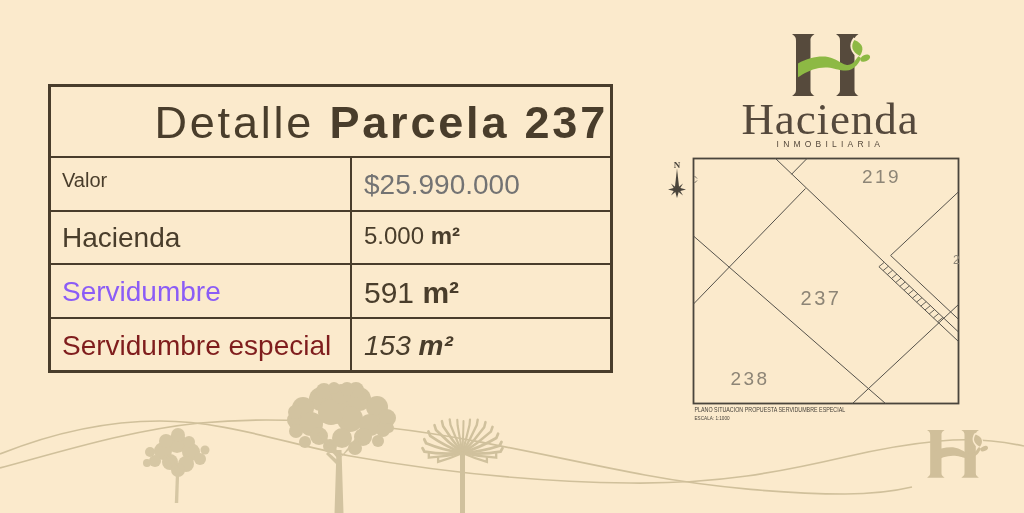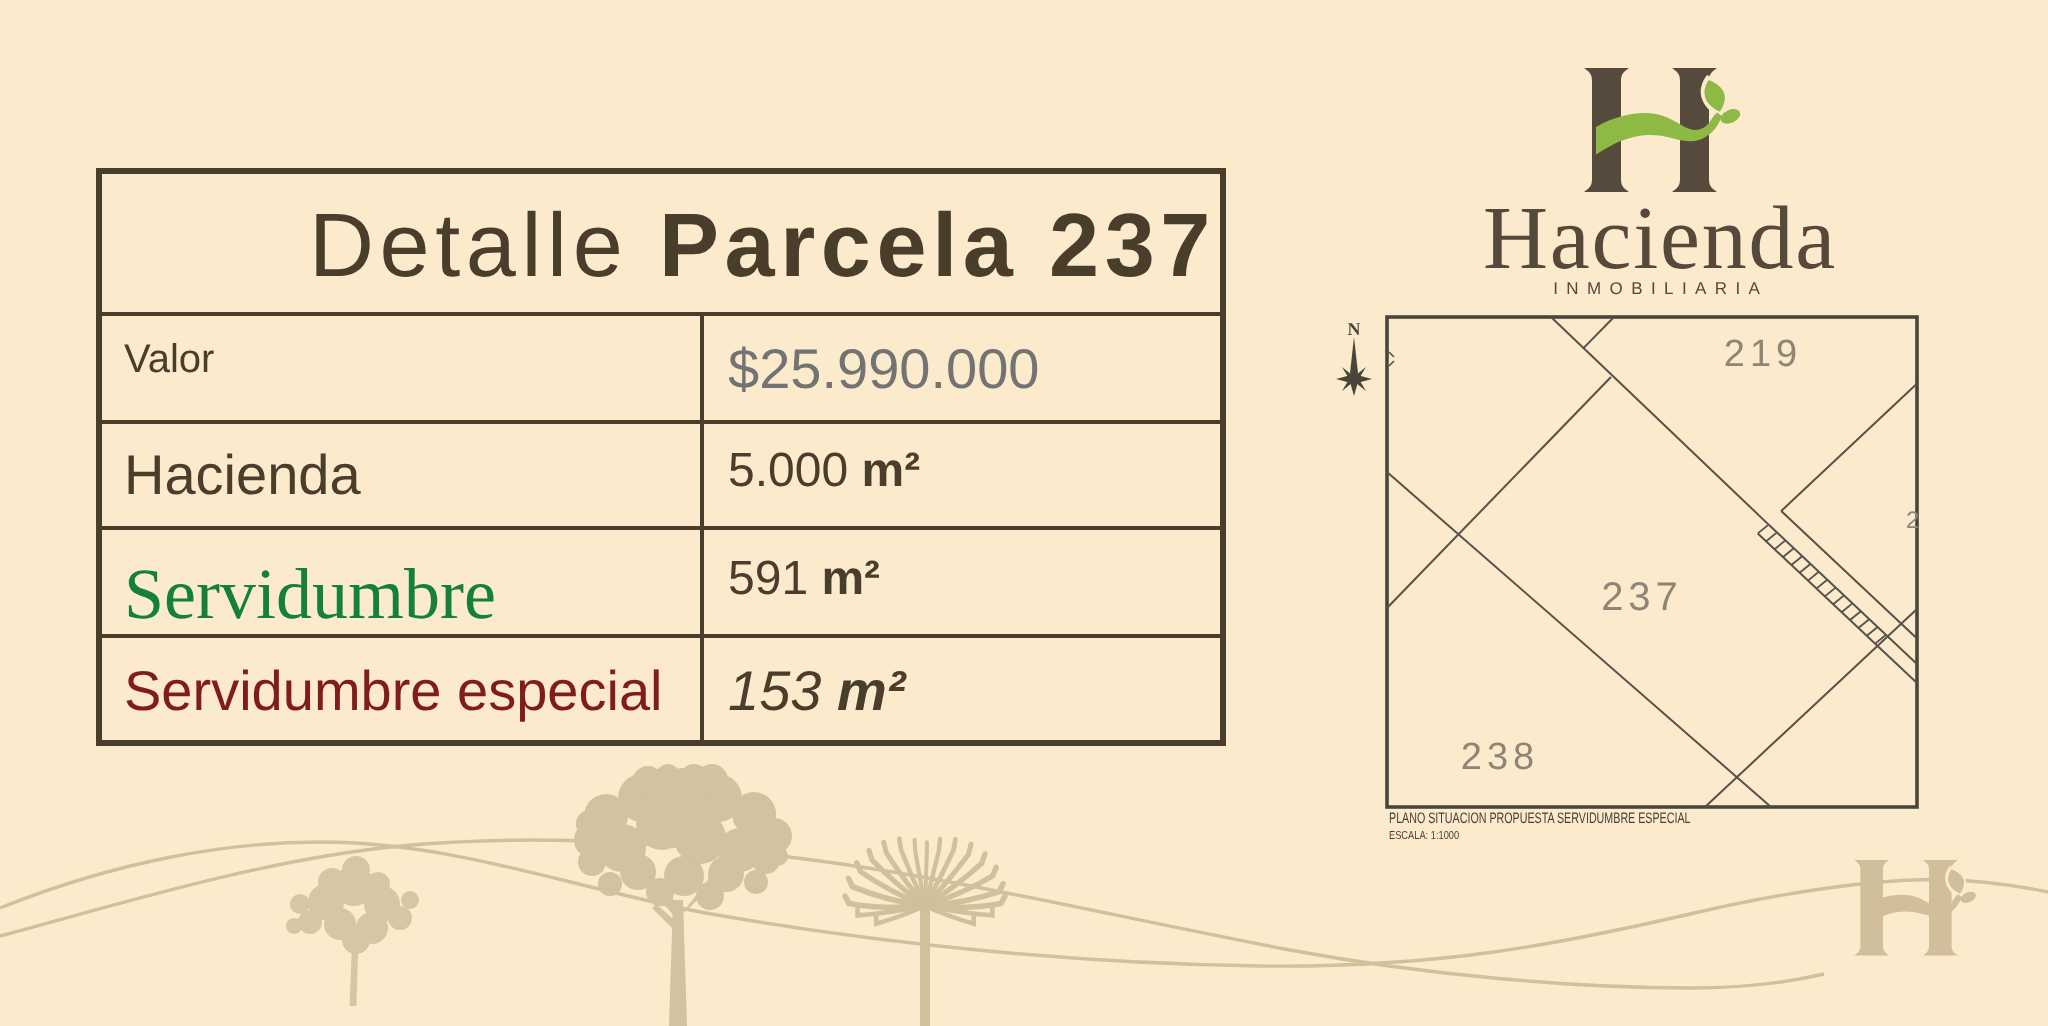--- a/index.html
+++ b/index.html
@@ -201,19 +201,19 @@
 <div class="abs" style="left:48px;top:97px;width:560px;text-align:right;font-size:45px;letter-spacing:2.8px;color:#493D2B;">Detalle <b>Parcela 237</b></div>
 
 <div class="abs" style="left:62px;top:169px;font-size:20px;color:#493D2B;">Valor</div>
 
 <div class="abs" style="left:364px;top:169px;font-size:28px;color:#737373;">$25.990.000</div>
 
 <div class="abs" style="left:62px;top:222px;font-size:28px;color:#493D2B;">Hacienda</div>
 
 <div class="abs" style="left:364px;top:222px;font-size:24px;color:#493D2B;">5.000 <b>m²</b></div>
 
-<div class="abs" style="left:62px;top:276px;font-size:36px;color:#15803d;font-family:Liberation Serif, serif;">Servidumbre</div>
-
-<div class="abs" style="left:364px;top:276px;font-size:24px;color:#493D2B;text-align:right;">591 <b>m²</b></div>
+<div class="abs" style="left:62px;top:276px;font-size:28px;color:#8b5cf6;">Servidumbre</div>
+
+<div class="abs" style="left:364px;top:276px;font-size:30px;color:#493D2B;text-align:right;">591 <b>m²</b></div>
 
 <div class="abs" style="left:62px;top:330px;font-size:28px;color:#7f1d1d;">Servidumbre especial</div>
 
 <div class="abs" style="left:364px;top:330px;font-size:28px;color:#493D2B;font-style:italic;">153 <b>m²</b></div>
 
 </body></html>

